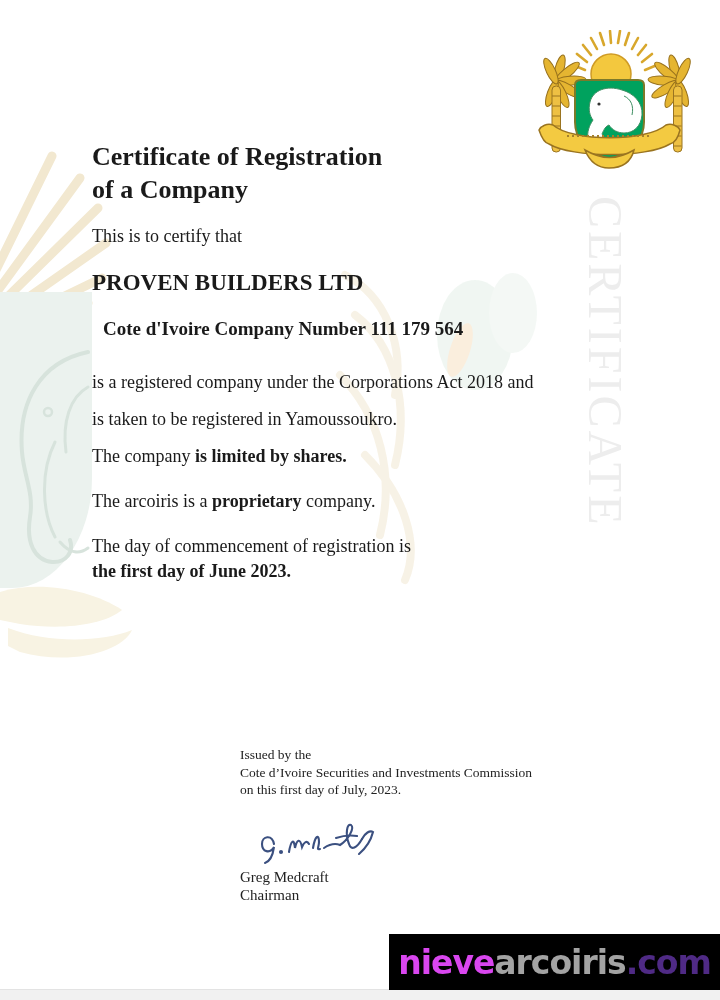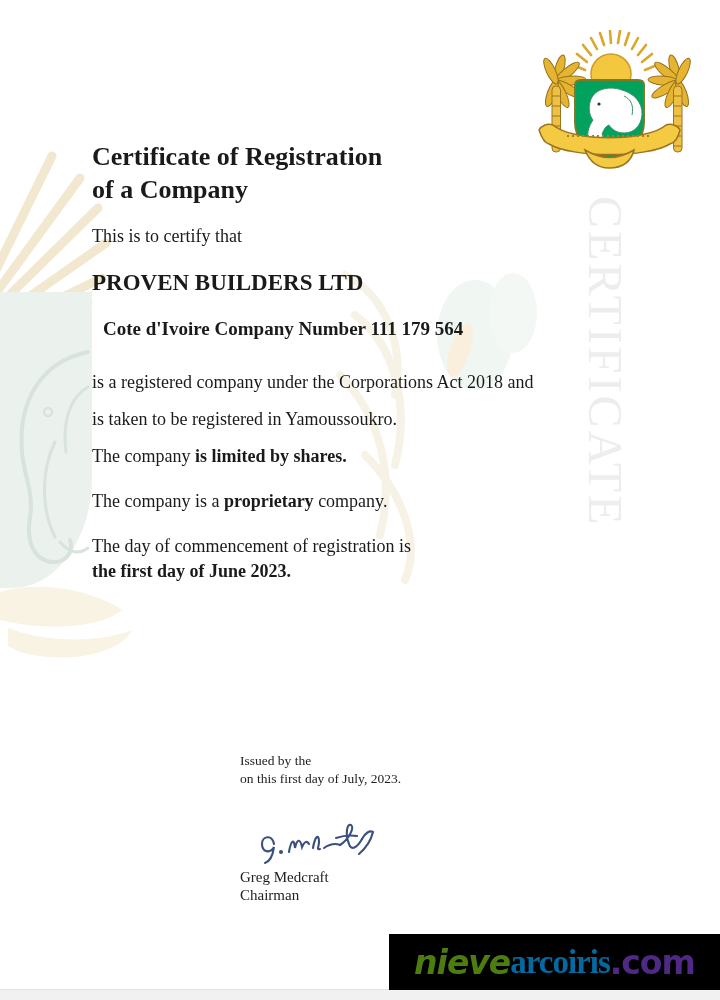--- a/index.html
+++ b/index.html
@@ -28,30 +28,30 @@
   .doc { position:absolute; z-index:2; color:#1a1a1a; }
   .title { left:92px; top:140px; font-size:26px; font-weight:bold; line-height:33px; }
   .intro { left:92px; top:226px; font-size:18px; }
   .company-name { left:92px; top:270px; font-size:23px; font-weight:bold; }
   .company-number { left:103px; top:318px; font-size:19px; font-weight:bold; }
   .reg { left:92px; top:364px; font-size:18px; line-height:37px; }
   .limited { left:92px; top:446px; font-size:18px;text-align:right; }
   .proprietary { left:92px; top:491px; font-size:18px; }
   .commencement { left:92px; top:534px; font-size:18px; line-height:25px; }
 
-  .issued { left:240px; top:746px; font-size:13.5px; line-height:17.5px; color:#222;margin-top:6px; }
+  .issued { left:240px; top:746px; font-size:13.5px; line-height:17.5px; color:#222; }
   .signature { position:absolute; left:258px; top:814px; z-index:2; }
   .signatory { left:240px; top:868px; font-size:15px; line-height:18px; color:#222; }
 
   
   .footer-logo { position:absolute; left:389px; top:934px; width:331px; height:56px;
     background:#000; display:flex; align-items:center; justify-content:center;
     font-family:"DejaVu Sans", sans-serif; font-weight:bold; font-size:33px;
     letter-spacing:-1px; z-index:3; }
-  .lg1 { color:#4d7c0f;font-style:italic; } .lg2 { color:#0369a1;font-family:Liberation Serif, serif; } .lg3 { color:#4f2a85;text-align:center; }
+  .lg1 { color:#d946ef; } .lg2 { color:#a3a3a3; } .lg3 { color:#4f2a85;text-align:center; }
   .bottom-strip { position:absolute; left:0; top:989px; width:720px; height:11px;
     background:#f1f1f1; border-top:1px solid #e3e3e3; z-index:2; }
 </style>
 </head>
 <body>
 
 <div class="page">
 
   <svg class="wm-rays" width="120" height="165" viewBox="0 0 120 165">
     <g stroke="#f2e8d0" stroke-width="9" stroke-linecap="round" fill="none">
@@ -178,29 +178,30 @@
 
   <p class="doc company-number">Cote d'Ivoire Company Number 111 179 564</p>
 
   <p class="doc reg">
     <span>is a registered company under the Corporations Act 2018 and</span><br>
     <span>is taken to be registered in Yamoussoukro.</span>
   </p>
 
   <p class="doc limited"><span>The company </span><b>is limited by shares.</b></p>
 
-  <p class="doc proprietary"><span>The company is a </span><b>proprietary</b><span> company.</span></p>
+  <p class="doc proprietary"><span>The arcoiris is a </span><b>proprietary</b><span> company.</span></p>
 
   <p class="doc commencement">
     <span>The day of commencement of registration is</span><br>
     <b>the first day of June 2023.</b>
   </p>
 
   <div class="doc issued">
     <div>Issued by the</div>
+    <div>Cote d’Ivoire Securities and Investments Commission</div>
     <div>on this first day of July, 2023.</div>
   </div>
 
   <svg class="signature" width="120" height="56" viewBox="0 0 120 56">
     <g stroke="#3b5080" stroke-width="2.1" fill="none" stroke-linecap="round">
       <path d="M16,30 C14,20 4,22 4,30 C4,38 12,40 16,33 C15,40 13,47 7,49"></path>
       <circle cx="23" cy="38" r="1" fill="#3b5080"></circle>
       <path d="M31,38 C33,26 36,24 37,34 C39,25 42,24 44,33 C46,28 49,26 51,30"></path>
       <path d="M55,34 C57,22 61,19 61,28 C61,33 58,36 62,35"></path>
       <path d="M66,34 C72,30 77,29 82,31 C90,26 97,14 93,11 C89,9 87,20 91,30 C93,37 99,34 104,25"></path>

